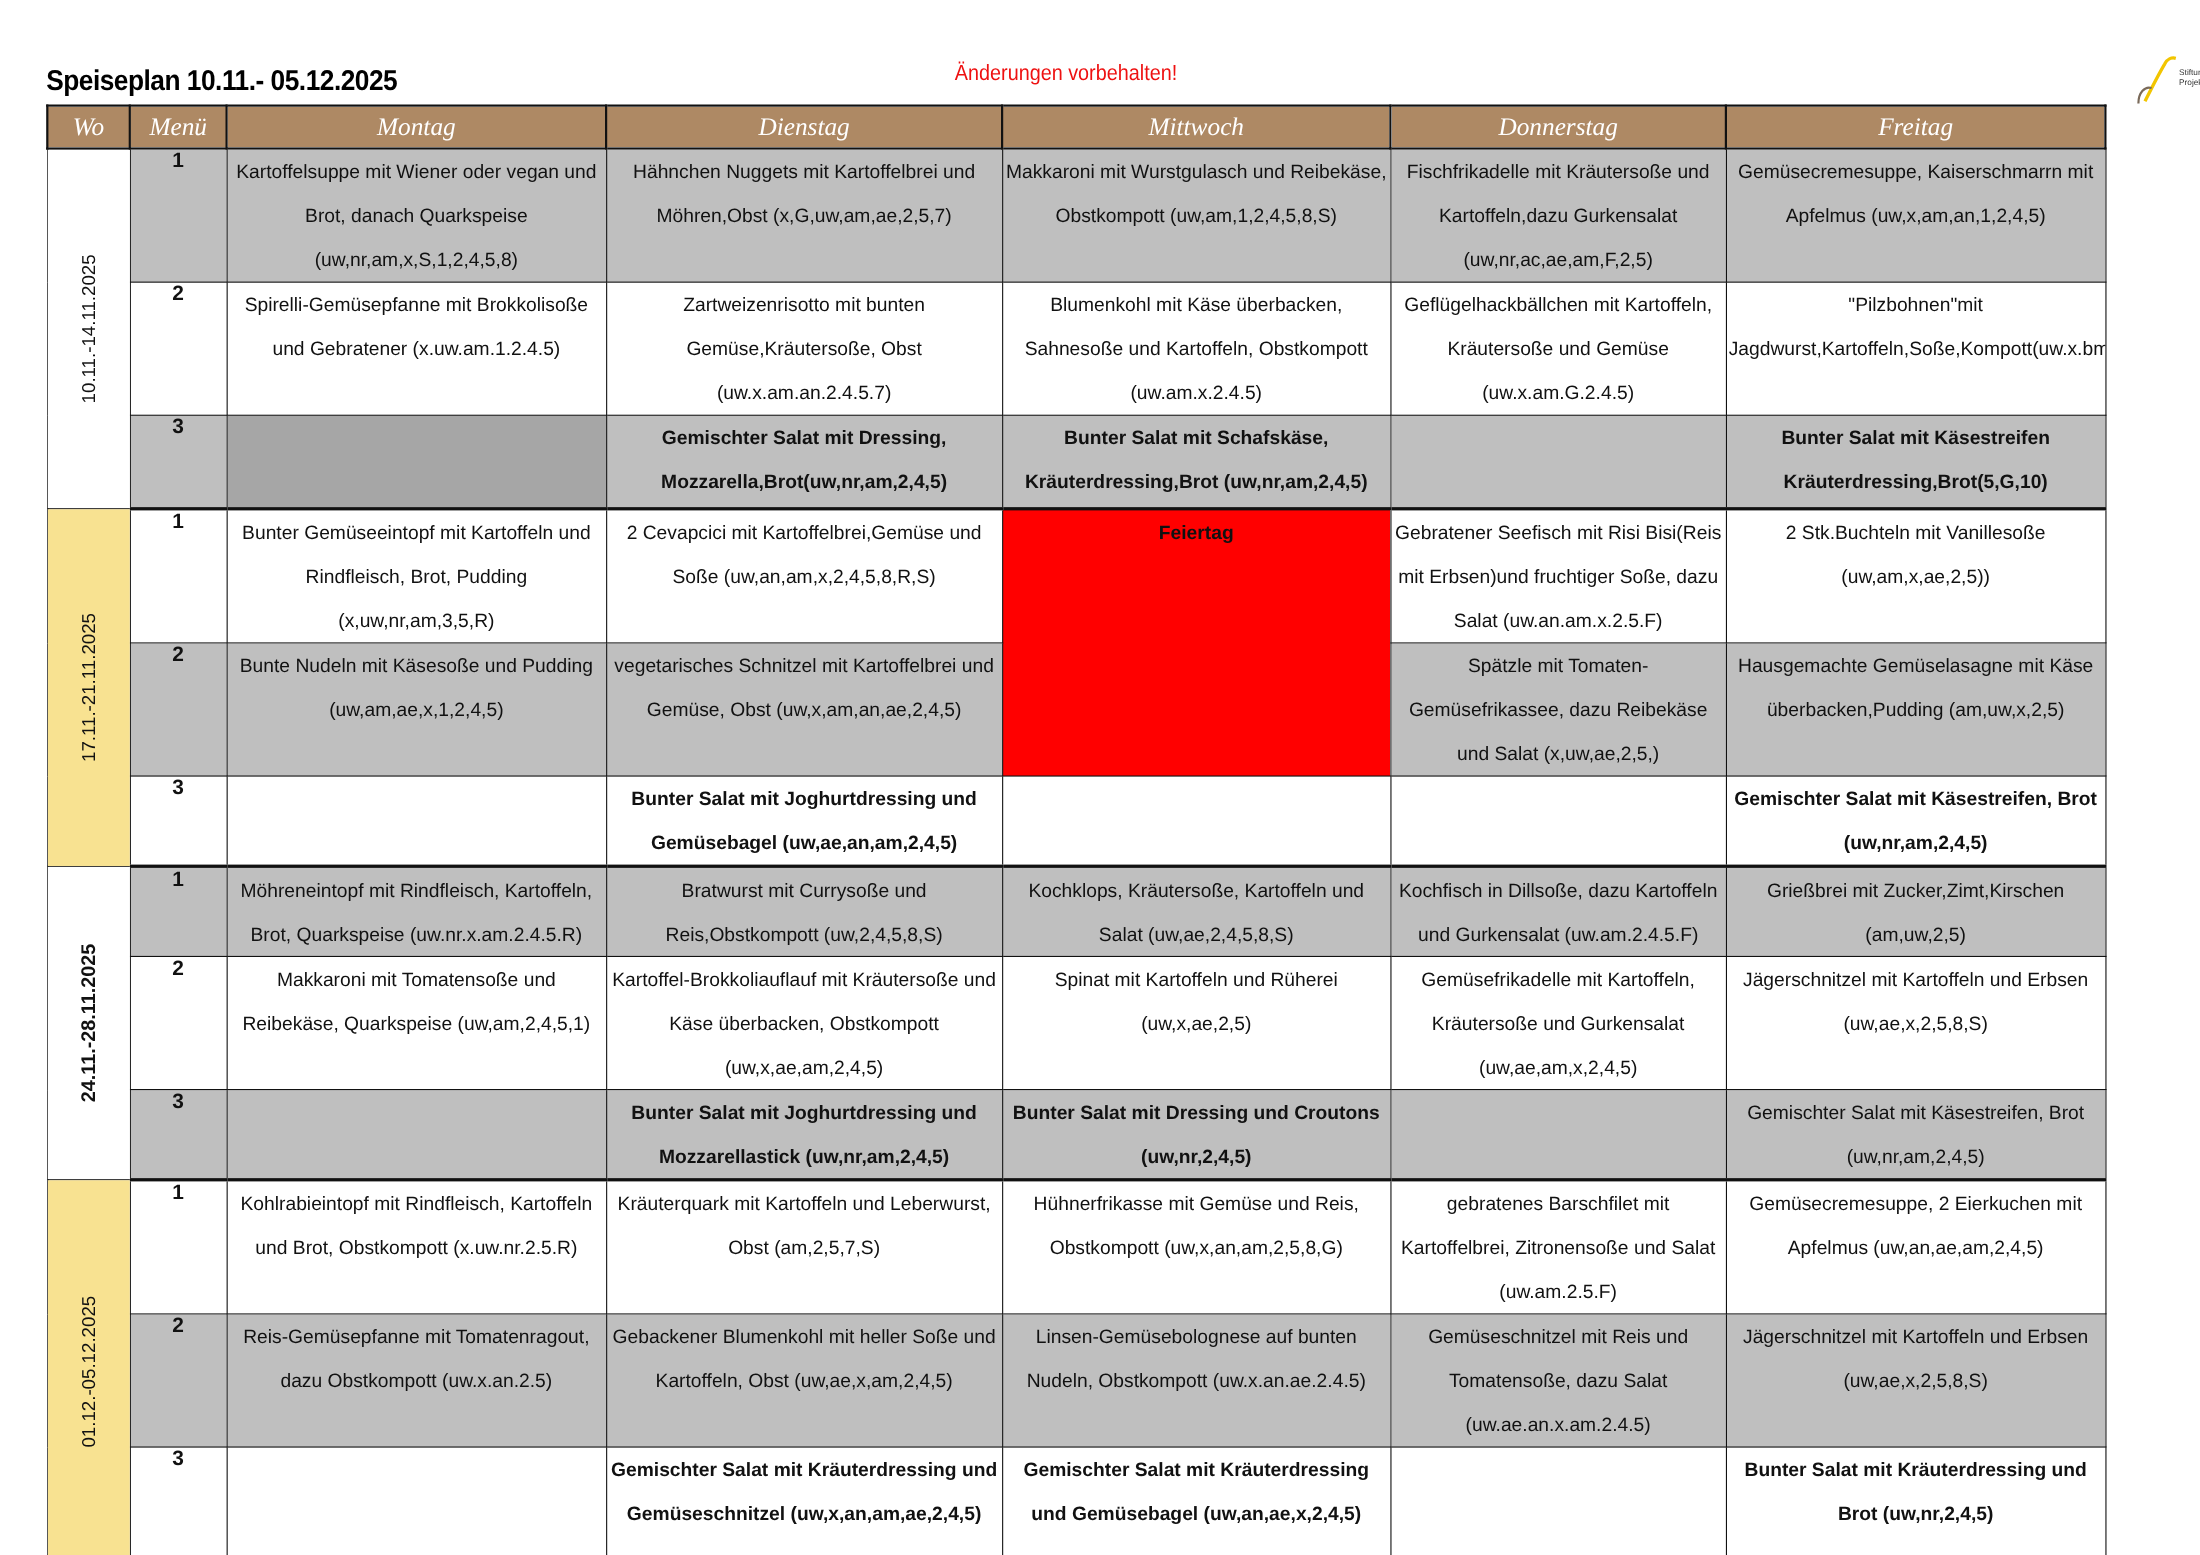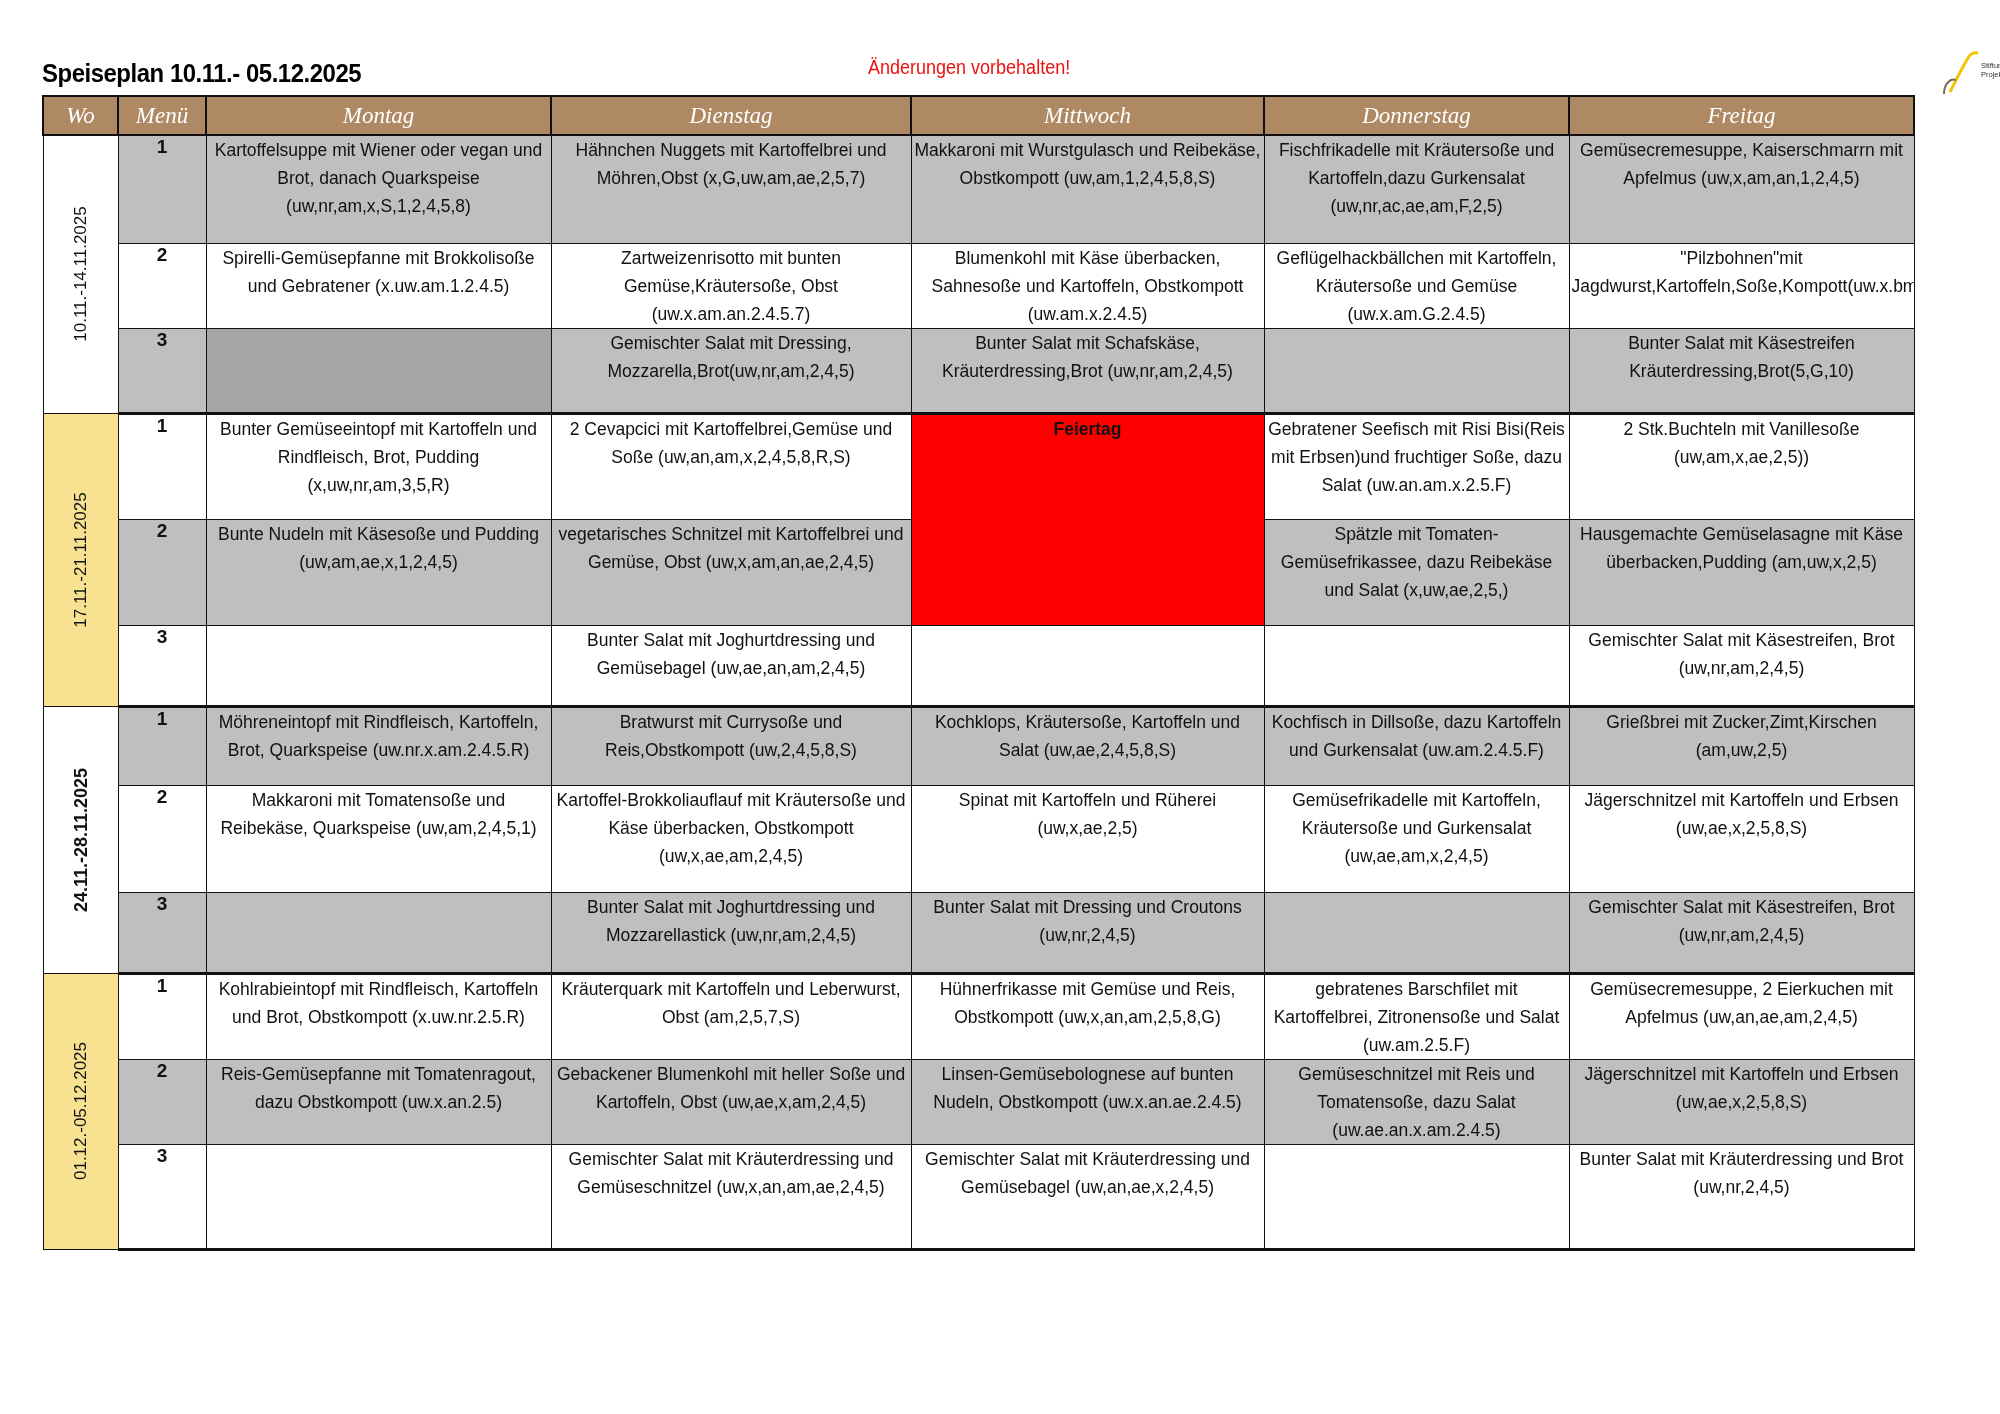--- a/index.html
+++ b/index.html
@@ -10,22 +10,22 @@
     .logo-text { position:absolute; left:45px; top:12px; font-size:7.5px; line-height:8.5px; color:#333; white-space:nowrap; }
     table.plan { position:absolute; left:42px; top:95px; border-collapse:collapse; table-layout:fixed; width:1871px; }
     table.plan td, table.plan th { border:1.5px solid #111; padding:0 2px; text-align:center; vertical-align:top; overflow:hidden; }
     table.plan th { background:#ae8964; color:#fff; font-family:Liberation Serif, serif; font-style:italic; font-weight:normal; font-size:23px; height:37px; vertical-align:middle; border:2.5px solid #111; }
     td.wo { position:relative; vertical-align:middle; padding:0; border-left:3px solid #111; border-right:2px solid #111; }
     td.wo.yellow { background:#f8e291; }
     td.wo.white { background:#fff; }
     .wo-label { position:absolute; left:50%; top:50%; transform:translate(-50%,-50%) rotate(-90deg); white-space:nowrap; font-size:17px; color:#111; }
     .wo-label.bold { font-weight:bold; font-size:18px; }
     td.menu { font-weight:bold; font-size:19px; padding-top:6px; }
-    td.cell { font-size:17.5px; line-height:28px; padding-top:1px; }
-    td.cell.bold { font-weight:normal; }
+    td.cell { font-size:17.5px; line-height:40px; padding-top:1px; }
+    td.cell.bold { font-weight:bold; }
     .g { background:#bfbfbf; }
     .w { background:#ffffff; }
     .dg { background:#a6a6a6; }
     .red { background:#ff0000; }
     .feiertag { font-size:27px; line-height:34px; padding-top:4px; color:#111;font-weight:bold; }
     tr.wk-end td { border-bottom:3px solid #111; }
     td.last-col { border-right:3px solid #111;margin-left:42px; }
   </style>
 </head>
 <body>

